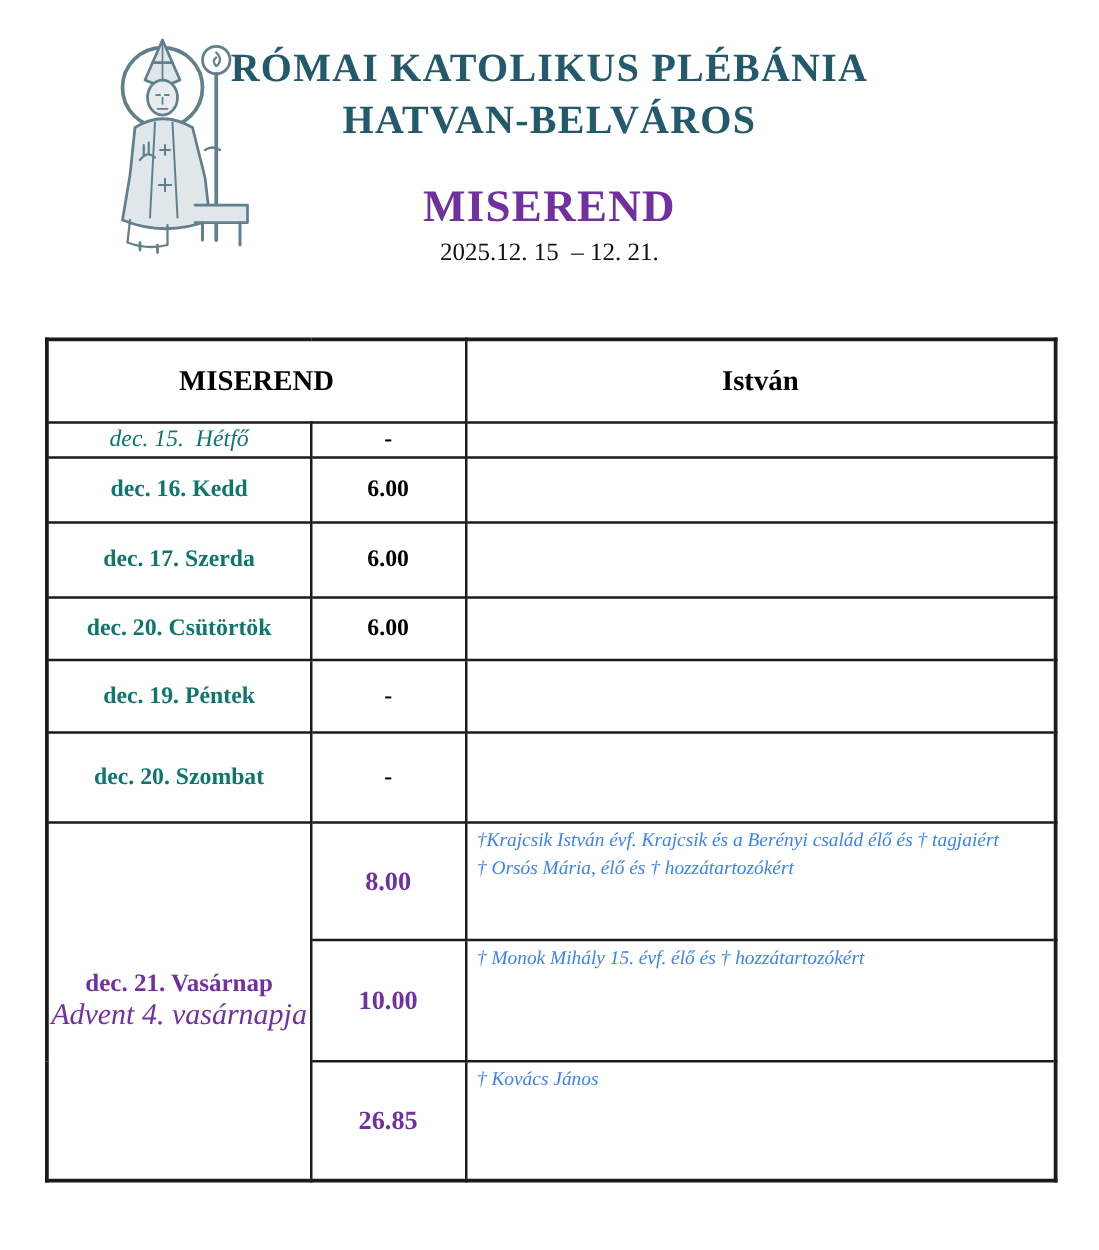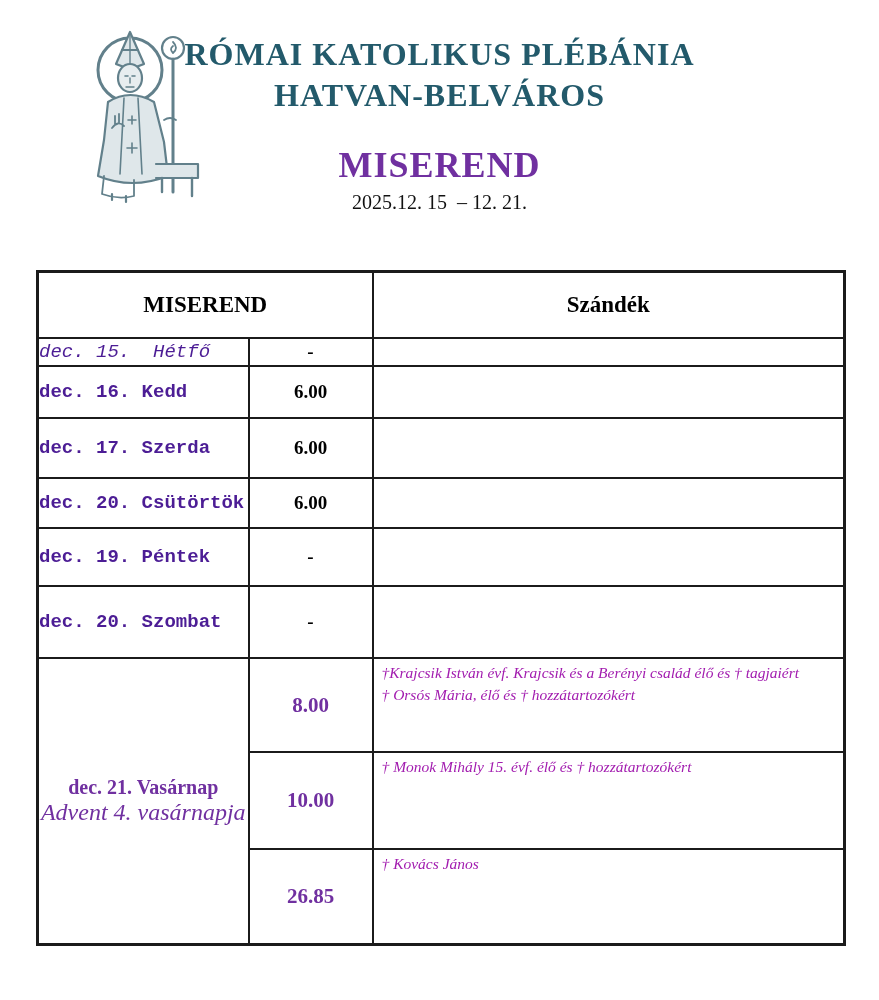--- a/index.html
+++ b/index.html
@@ -17,32 +17,32 @@
   .date-line { color:#111; font-size:20px; margin-top:5px; white-space:pre-wrap; }
   
   table.sched {
     position:absolute; left:36px; top:270px; width:807px;
     border-collapse:collapse; table-layout:fixed;
     border:3px solid #1b1b1b;
   }
   table.sched td { border:2px solid #1b1b1b; padding:0; }
   col.c-day { width:211px; } col.c-time { width:124px; } col.c-int { width:472px; }
   .hdr-cell { text-align:center; font-weight:700; font-size:23px; color:#000; height:64px; }
-  .day-cell { text-align:left; font-weight:700; font-size:19px; color:#4c1d95; white-space:pre-wrap;font-family:Liberation Mono, monospace; }
+  .day-cell { text-align:center; font-weight:700; font-size:19px; color:#0f766e; white-space:pre-wrap; }
   .day-cell.italic { font-weight:400; font-style:italic; }
   .time-cell { text-align:center; font-weight:700; font-size:19px; color:#000; }
   .int-cell { vertical-align:top; }
   .r0 { height:28px; } .r1 { height:52px; } .r2 { height:60px; }
   .r3 { height:50px; } .r4 { height:58px; } .r5 { height:72px; }
   .rs0 { height:94px; } .rs1 { height:97px; } .rs2 { height:95px; }
   .sun-day { text-align:center; color:#7030A0; }
   .sun-day .l1 { font-weight:700; font-size:20px; }
   .sun-day .l2 { font-weight:400; font-style:italic; font-size:24px; }
   .sun-time { text-align:center; color:#7030A0; font-weight:700; font-size:21px; }
-  .intention { font-style:italic; font-size:15.5px; color:#a21caf; line-height:1.4; padding:3px 13px 0 8px; }
+  .intention { font-style:italic; font-size:15.5px; color:#3b82f6; line-height:1.4; padding:3px 13px 0 8px; }
 </style>
 </head>
 <body>
 
 <div class="page">
 
   <svg class="logo" viewBox="0 0 150 182" fill="none" stroke="#62808B" stroke-width="2.2" stroke-linecap="round" stroke-linejoin="round">
 
     <circle cx="70" cy="46" r="32" stroke-width="3"></circle>
 
@@ -85,21 +85,21 @@
   <table class="sched">
     <colgroup>
         <col class="c-day">
         <col class="c-time">
         <col class="c-int">
       </colgroup>
 
     <tbody>
         <tr>
       <td class="hdr-cell" colspan="2">MISEREND</td>
-      <td class="hdr-cell">Szándék</td>
+      <td class="hdr-cell">István</td>
     </tr>
 
     <tr class="r0">
       <td class="day-cell italic">dec. 15.  Hétfő</td>
       <td class="time-cell">-</td>
       <td class="int-cell"></td>
     </tr>
     <tr class="r1">
       <td class="day-cell">dec. 16. Kedd</td>
       <td class="time-cell">6.00</td>

